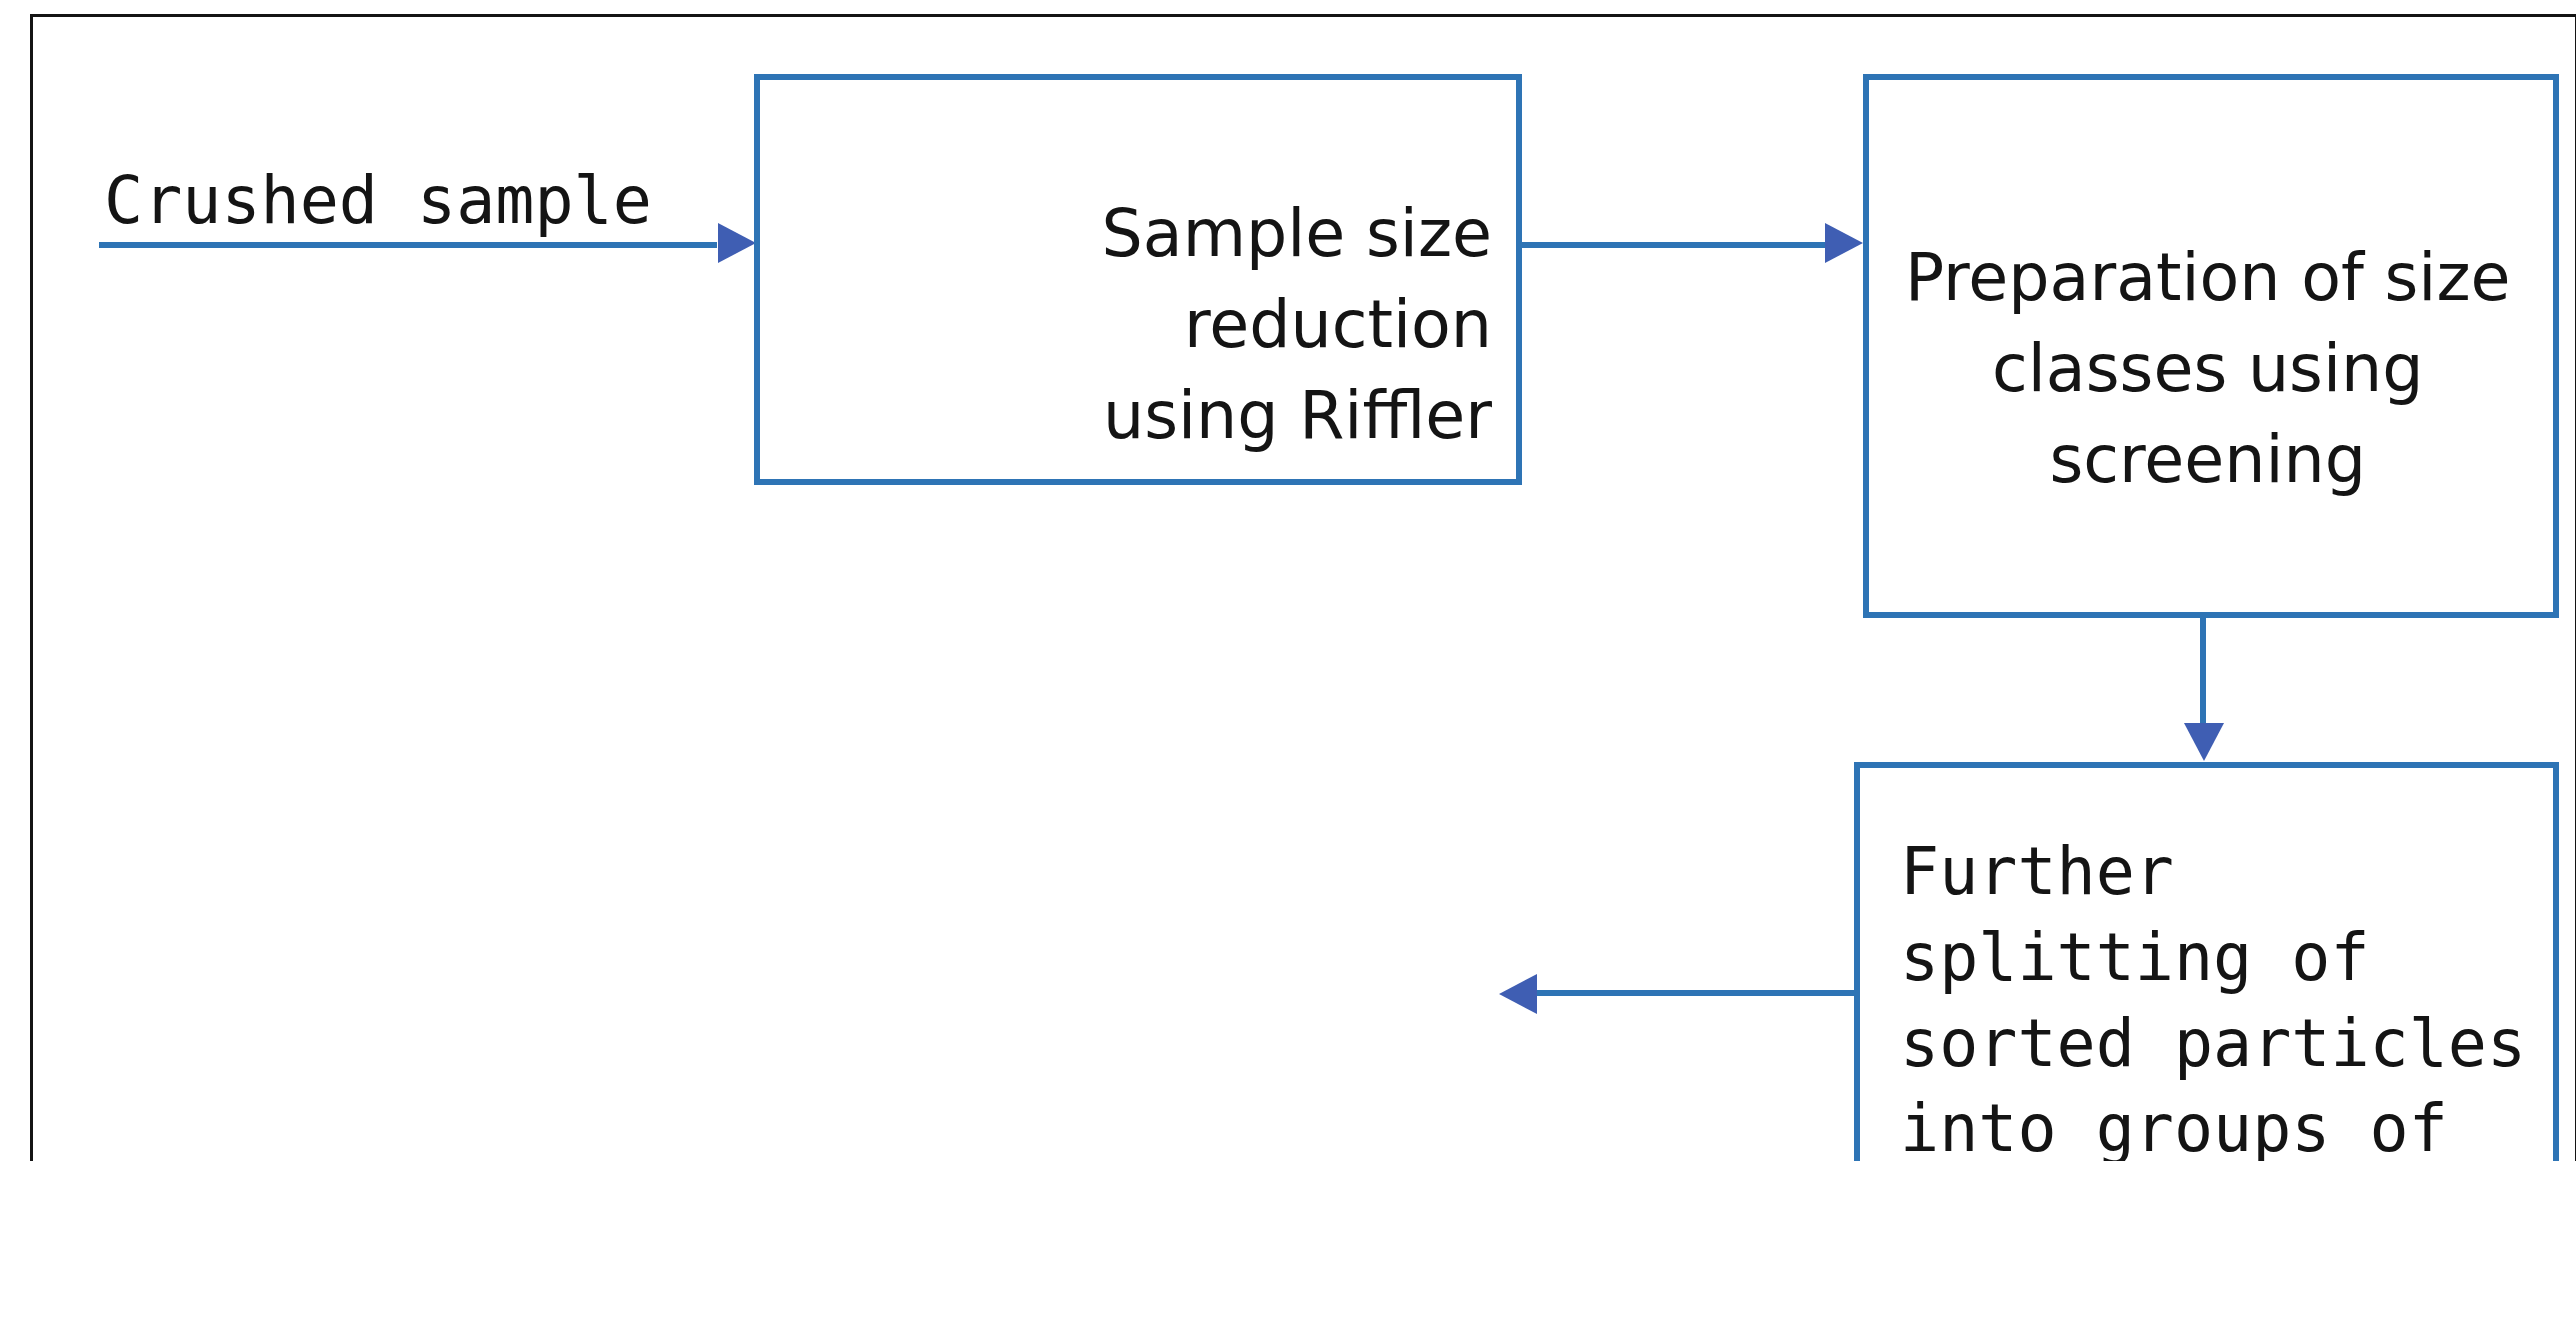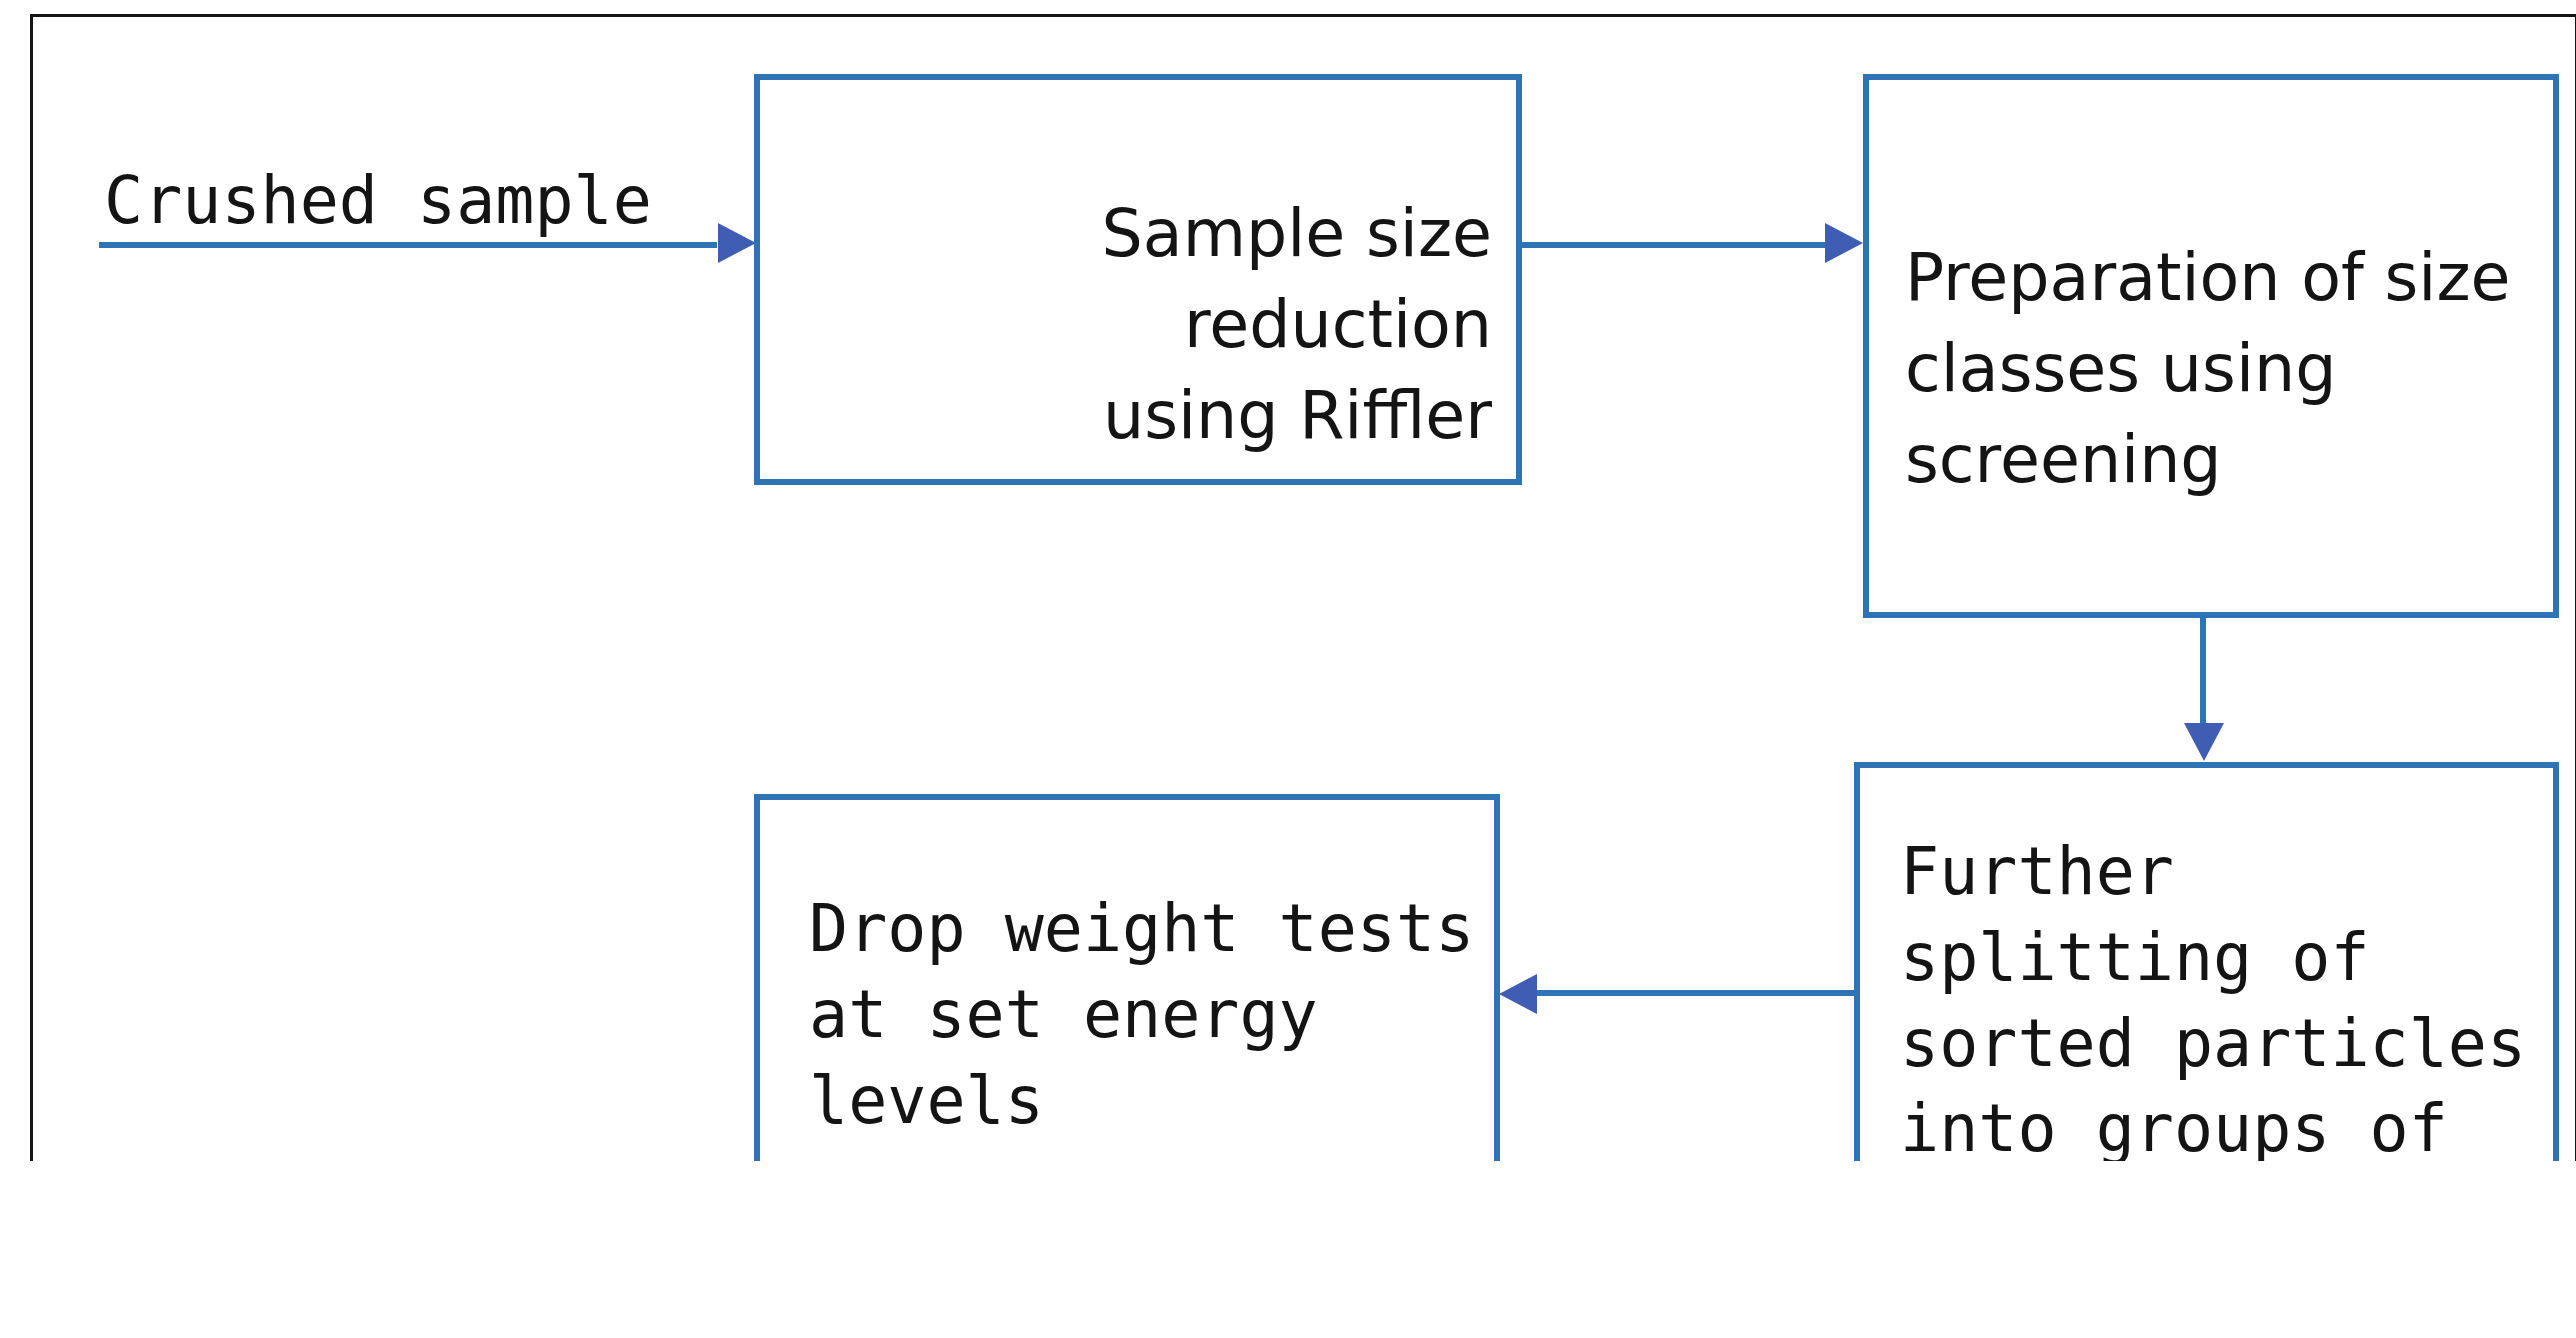--- a/index.html
+++ b/index.html
@@ -29,21 +29,21 @@
     font-family:"DejaVu Sans","Liberation Sans",sans-serif;
     font-size:65px;line-height:1.40;
   }
   .mono .node-label,.free-label{
     font-family:"DejaVu Sans Mono","Liberation Mono",monospace;
     font-size:65px;line-height:1.32;
   }
   .free-label{position:absolute;left:90px;top:158px;}
   
   .node-riffler   {left:740px; top:74px;  width:768px;height:411px;padding:90px 24px 0 36px;text-align:right;}
-  .node-screening {left:1849px;top:74px;  width:696px;height:544px;padding:45px 18px 0 36px;}
+  .node-screening {left:1849px;top:74px;  width:696px;height:544px;padding:45px 18px 0 36px;text-align:center;}
   .node-splitting {left:1840px;top:762px; width:705px;height:520px;padding:0 13.5px 18px 40px;align-items:flex-end;}
   .node-dropweight{left:740px; top:794px; width:746px;height:442px;padding:0 18px 0 49px;}
   
   .shaft{position:absolute;background:var(--accent);}
   .head{position:absolute;width:0;height:0;}
   .shaft-h{height:6.3px;}
   .shaft-v{width:6.3px;}
   .a-start-shaft {left:85px;  top:242px; width:618px;}
   .a-start-head  {left:704px; top:223px; border-top:20px solid transparent;border-bottom:20px solid transparent;border-left:38px solid var(--arrowhead);}
   .a-r2s-shaft   {left:1507px;top:242px; width:306px;}
@@ -86,20 +86,15 @@
     <span class="node-label">Further
 splitting of
 sorted particles
 into groups of
 50</span>
   </div>
 
   <div class="shaft shaft-h a-sp2d-shaft"></div>
   <div class="head a-sp2d-head"></div>
 
-  <div class="node mono node-dropweight">
-    <span class="node-label">Drop weight tests
-at set energy
-levels</span>
-  </div>
 
 </div>
 
 
 </body></html>

